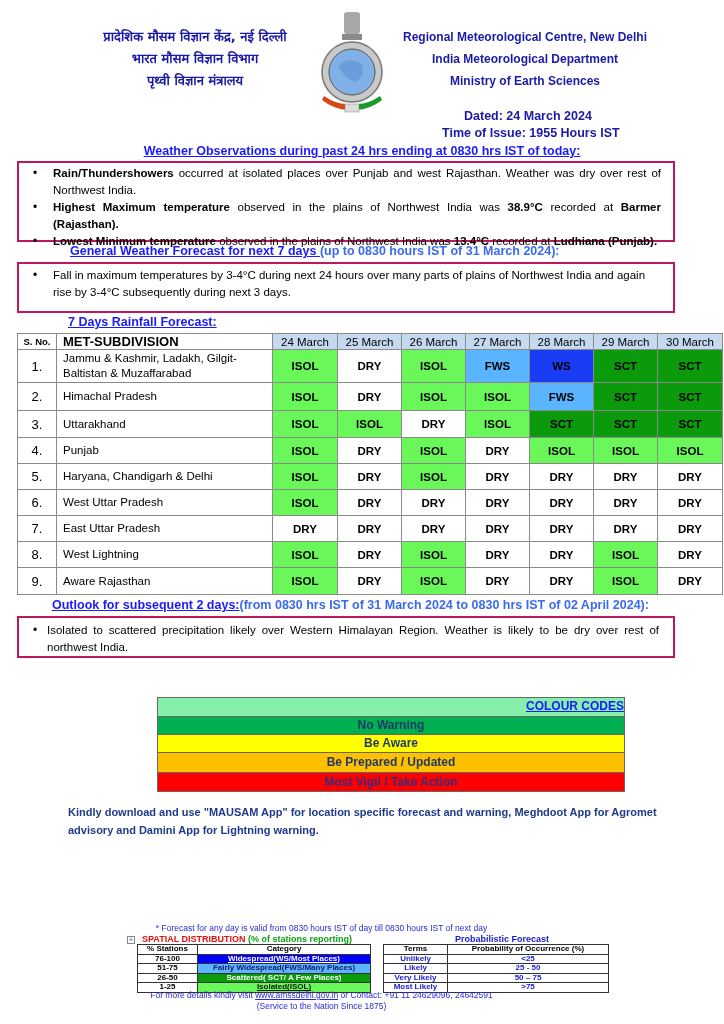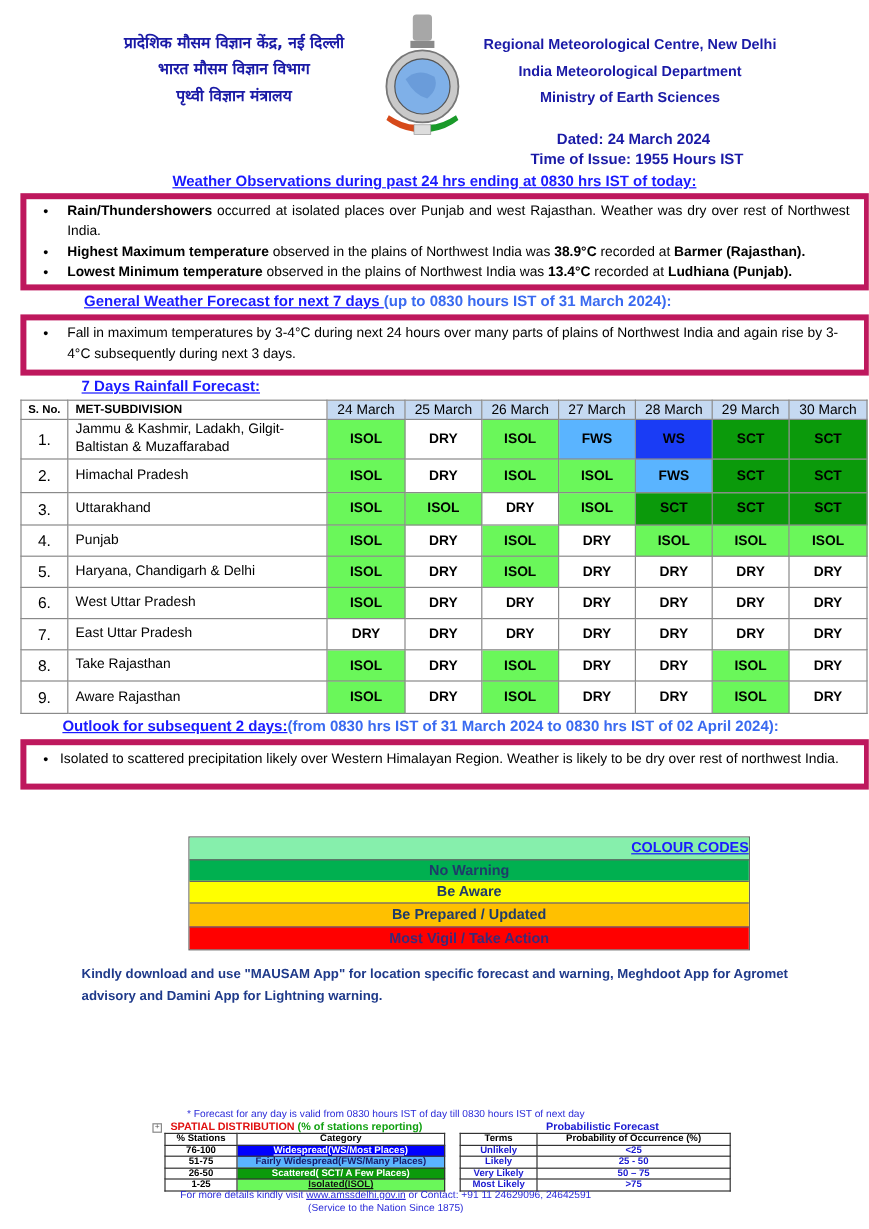--- a/index.html
+++ b/index.html
@@ -10,33 +10,33 @@
   .hindi { position: absolute; left: 60px; width: 270px; text-align: center; color: #1a1aa6; font-family: "DejaVu Sans", sans-serif; font-weight: bold; font-size: 13px; line-height: 22px; }
   .eng { position: absolute; left: 380px; width: 290px; text-align: center; color: #1a1aa6; font-weight: bold; font-size: 12px; line-height: 22px; }
   .logo { position: absolute; left: 318px; top: 8px; width: 68px; height: 110px; }
 
   .dated { position: absolute; font-family: "Liberation Sans", sans-serif; font-weight: bold; color: #1a1aa6; font-size: 12px; }
 
   .sec-title { position: absolute; left: 0; width: 724px; text-align: center; font-weight: bold; font-size: 12.5px; color: #1a1aff; }
   .sec-title .u { text-decoration: underline; }
   .sec-title .n { color: #3a6af0; }
 
-  .box { position: absolute; left: 17px; width: 708px; border: 5px solid #be185d; background: transparent; }
+  .box { position: absolute; left: 17px; width: 658px; border: 2px solid #be185d; background: transparent; }
   .box ul { list-style: none; }
   .box li { position: relative; padding-left: 34px; font-size: 11.5px; line-height: 17px; text-align: justify; }
   .box li::before { content: "•"; position: absolute; left: 14px; top: 0; font-size: 12px; }
   .box b { font-weight: bold; }
 
   
   table.rain { position: absolute; left: 17px; top: 333px; width: 690px; border-collapse: collapse; table-layout: fixed; }
   table.rain th, table.rain td { border: 1px solid #8a8a8a; text-align: center; vertical-align: middle; }
   table.rain th { font-size: 11.5px; height: 16px; font-weight: normal; }
   table.rain th.hdr-date { background: #c5d9f1; }
   table.rain th.sno { font-size: 9.5px; font-weight: bold; }
-  table.rain th.msub { text-align: left; padding-left: 6px; font-weight: bold; font-size: 10px; }
+  table.rain th.msub { text-align: left; padding-left: 6px; font-weight: bold; font-size: 13px; }
   table.rain td { font-size: 11.5px; font-weight: bold; }
   table.rain td.sn { font-weight: normal; font-size: 13px; }
   table.rain td.name { text-align: left; padding-left: 6px; font-weight: normal; font-size: 11.5px; line-height: 15px; }
   .c-ISOL { background: #6af75a; }
   .c-DRY { background: #ffffff; }
   .c-FWS { background: #5ab4ff; }
   .c-WS { background: #1a3cf5; }
   .c-SCT { background: #0b9a0b; }
 
   
@@ -205,21 +205,21 @@
         <td class="c-DRY">DRY</td>
         <td class="c-DRY">DRY</td>
         <td class="c-DRY">DRY</td>
         <td class="c-DRY">DRY</td>
         <td class="c-DRY">DRY</td>
         <td class="c-DRY">DRY</td>
         <td class="c-DRY">DRY</td>
       </tr>
       <tr style="height: 26px;">
         <td class="sn">8.</td>
-        <td class="name">Take Rajasthan</td>
+        <td class="name">West Lightning</td>
         <td class="c-ISOL">ISOL</td>
         <td class="c-DRY">DRY</td>
         <td class="c-ISOL">ISOL</td>
         <td class="c-DRY">DRY</td>
         <td class="c-DRY">DRY</td>
         <td class="c-ISOL">ISOL</td>
         <td class="c-DRY">DRY</td>
       </tr>
       <tr style="height: 27px;">
         <td class="sn">9.</td>

